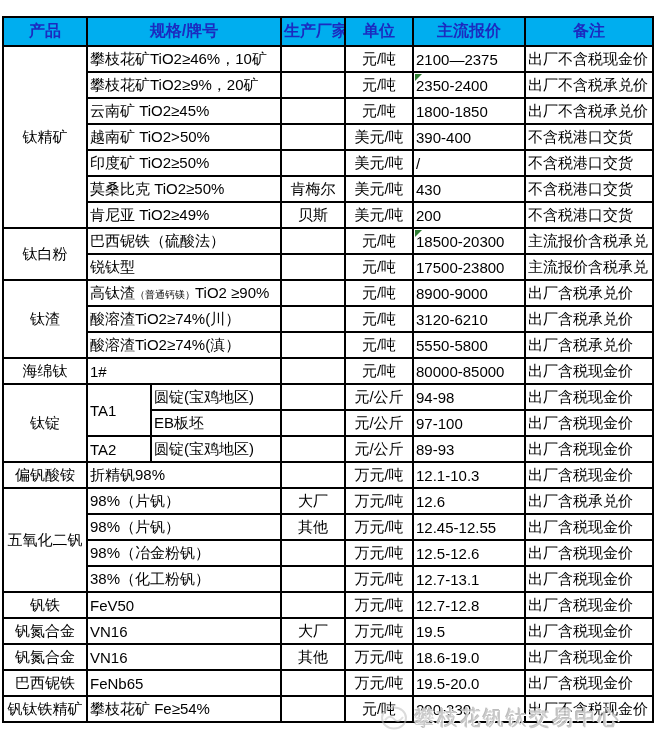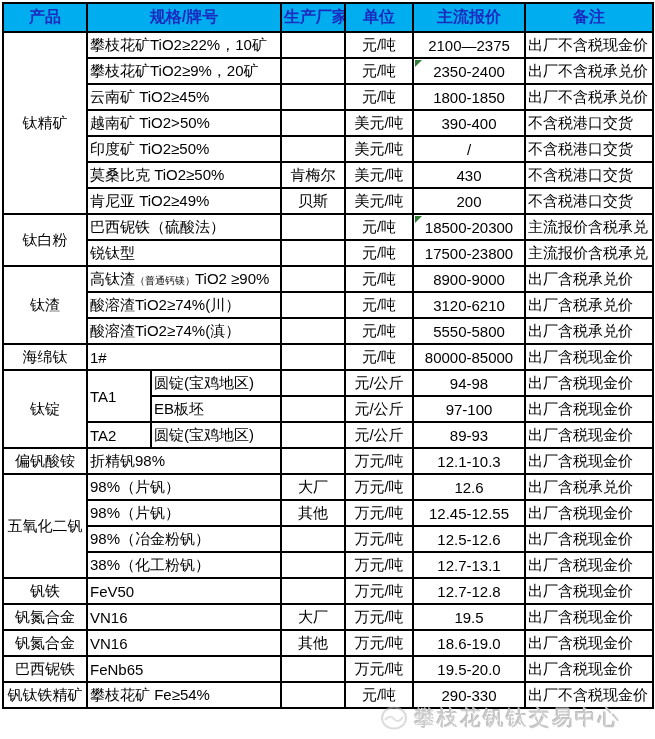--- a/index.html
+++ b/index.html
@@ -4,21 +4,21 @@
 <style>
   * { box-sizing: border-box; margin: 0; padding: 0; }
   html, body {
     width: 655px; height: 739px;
     background: #ffffff;
     font-family: "Liberation Sans", "DejaVu Sans", sans-serif;
     overflow: hidden;
   }
   .page { position: relative; width: 655px; height: 739px; }
   table.price-table {
-    position: absolute; left: 2px; top: 2px;
+    position: absolute; left: 2px; top: 16px;
     width: 650px;
     border-collapse: collapse;
     table-layout: fixed;
   }
   table.price-table td, table.price-table th {
     border: 2px solid #000;
     font-size: 15px;
     color: #000;
     height: 26px;
     padding: 0 2px;
@@ -29,21 +29,21 @@
   table.price-table th {
     background: #00AEEF;
     color: #1B2BC0;
     font-size: 16px;
     font-weight: bold;
     height: 29px;
     text-align: center;
   }
   td.c { text-align: center; }
   td.l { text-align: left; padding-left: 4px; }
-  td.price-cell { position: relative; text-align: center; }
+  td.price-cell { position: relative; text-align: left; }
   .tri {
     position: absolute; left: 1px; top: 1px;
     width: 0; height: 0;
     border-top: 7px solid #2E7D32;
     border-right: 7px solid transparent;
   }
   .spec-small { font-size: 10px; }
   .watermark {
     position: absolute;
     left: 380px; top: 701px;
@@ -78,21 +78,21 @@
         <th colspan="2">规格/牌号</th>
         <th>生产厂家</th>
         <th>单位</th>
         <th>主流报价</th>
         <th>备注</th>
       </tr>
     </thead>
     <tbody>
       <tr>
         <td class="c" rowspan="7">钛精矿</td>
-        <td class="l" colspan="2">攀枝花矿TiO2≥22%，10矿</td>
+        <td class="l" colspan="2">攀枝花矿TiO2≥46%，10矿</td>
         <td class="c"></td>
         <td class="c">元/吨</td>
         <td class="price-cell">2100—2375</td>
         <td class="l">出厂不含税现金价</td>
       </tr>
       <tr>
         <td class="l" colspan="2">攀枝花矿TiO2≥9%，20矿</td>
         <td class="c"></td>
         <td class="c">元/吨</td>
         <td class="price-cell"><span class="tri"></span><span>2350-2400</span></td>

